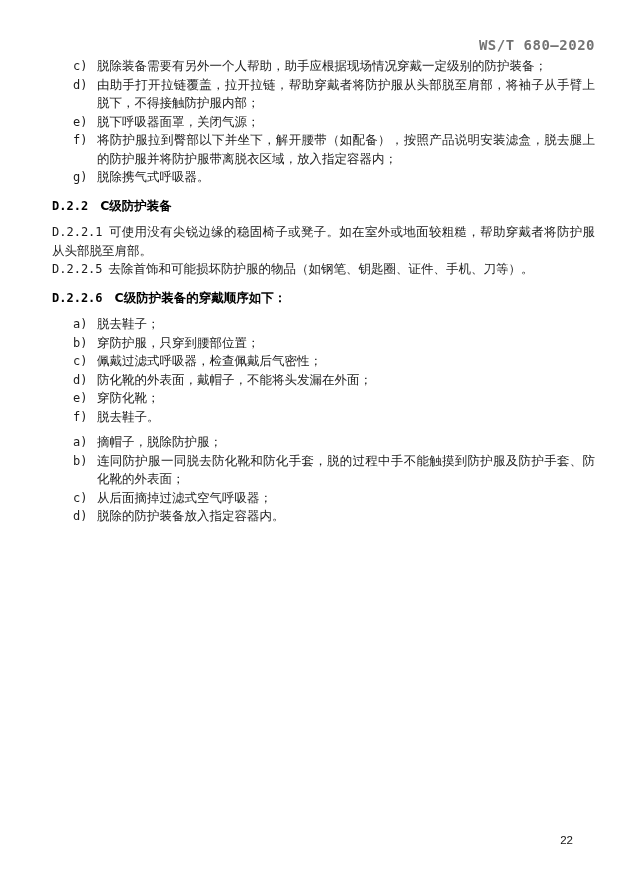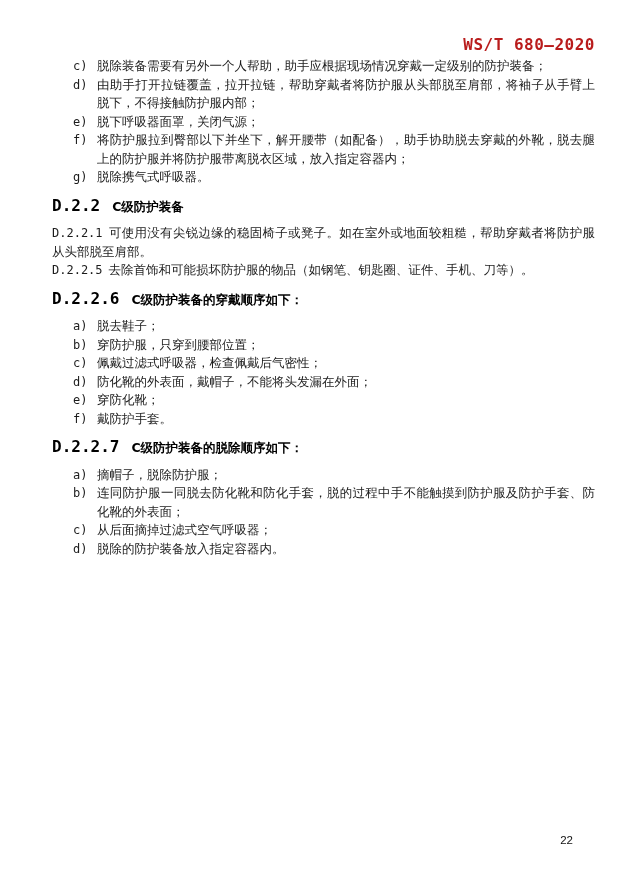--- a/index.html
+++ b/index.html
@@ -19,23 +19,23 @@
     overflow: hidden;
   }
   .page-header {
     position: absolute;
     top: 36px;
     right: 36px;
     text-align: right;
   }
   .doc-code {
     font-family: "DejaVu Sans Mono", "Liberation Mono", monospace;
-    font-size: 16px;
+    font-size: 14px;
     font-weight: bold;
-    color: #b91c1c;
+    color: #737373;
     letter-spacing: 0.5px;
   }
   .content {
     position: absolute;
     top: 57px;
     left: 52px;
     right: 36px;
   }
   .alpha-list {
     margin: 0 0 0 21px;
@@ -56,21 +56,21 @@
   }
   .sec-heading {
     margin: 10px 0 8px 0;
     font-size: 12.5px;
     font-weight: bold;
     color: #000;
   }
   .sec-num {
     font-family: "DejaVu Sans Mono", "Liberation Mono", monospace;
     margin-right: 12px;
-    font-size: 16px;
+    font-size: 12px;
   }
   .para {
     margin: 0;
     text-align: justify;
   }
   .para-num {
     font-family: "DejaVu Sans Mono", "Liberation Mono", monospace;
     font-size: 12px;
     margin-right: 6px;
   }
@@ -107,21 +107,21 @@
       <div class="alpha-item">
         <span class="alpha-label">d)</span>
         <span class="alpha-text">由助手打开拉链覆盖，拉开拉链，帮助穿戴者将防护服从头部脱至肩部，将袖子从手臂上脱下，不得接触防护服内部；</span>
       </div>
       <div class="alpha-item">
         <span class="alpha-label">e)</span>
         <span class="alpha-text">脱下呼吸器面罩，关闭气源；</span>
       </div>
       <div class="alpha-item">
         <span class="alpha-label">f)</span>
-        <span class="alpha-text">将防护服拉到臀部以下并坐下，解开腰带（如配备），助手协助脱去穿戴的外靴，脱去腿上的防护服并将防护服带离脱衣区域，放入指定容器内；</span>
+        <span class="alpha-text">将防护服拉到臀部以下并坐下，解开腰带（如配备），按照产品说明安装滤盒，脱去腿上的防护服并将防护服带离脱衣区域，放入指定容器内；</span>
       </div>
       <div class="alpha-item">
         <span class="alpha-label">g)</span>
         <span class="alpha-text">脱除携气式呼吸器。</span>
       </div>
     </div>
 
     <div class="sec-heading">
       <span class="sec-num">D.2.2</span><span>C级防护装备</span>
     </div>
@@ -153,27 +153,24 @@
       <div class="alpha-item">
         <span class="alpha-label">d)</span>
         <span class="alpha-text">防化靴的外表面，戴帽子，不能将头发漏在外面；</span>
       </div>
       <div class="alpha-item">
         <span class="alpha-label">e)</span>
         <span class="alpha-text">穿防化靴；</span>
       </div>
       <div class="alpha-item">
         <span class="alpha-label">f)</span>
-        <span class="alpha-text">戴防护手套。</span>
+        <span class="alpha-text">脱去鞋子。</span>
       </div>
     </div>
 
-    <div class="sec-heading">
-      <span class="sec-num">D.2.2.7</span><span>C级防护装备的脱除顺序如下：</span>
-    </div>
 
     <div class="alpha-list after-heading">
       <div class="alpha-item">
         <span class="alpha-label">a)</span>
         <span class="alpha-text">摘帽子，脱除防护服；</span>
       </div>
       <div class="alpha-item">
         <span class="alpha-label">b)</span>
         <span class="alpha-text">连同防护服一同脱去防化靴和防化手套，脱的过程中手不能触摸到防护服及防护手套、防化靴的外表面；</span>
       </div>

